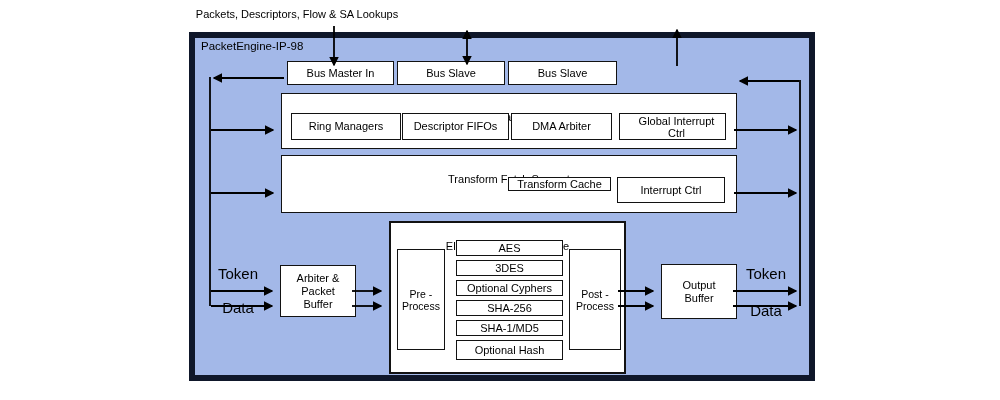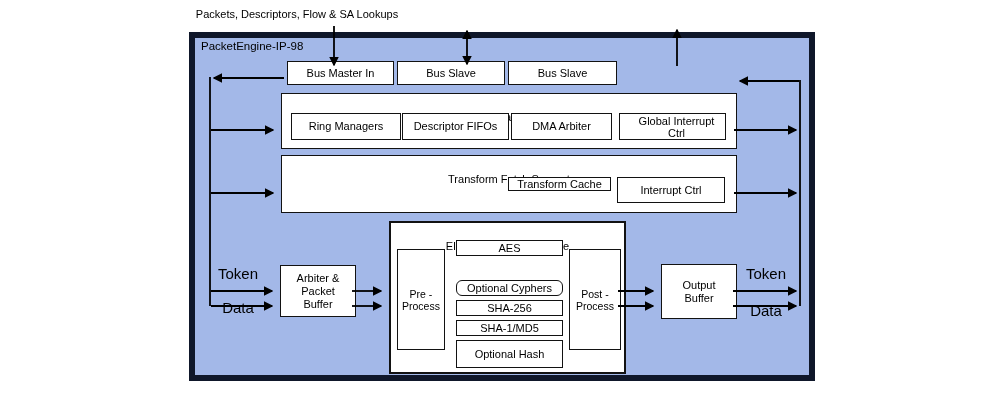--- a/index.html
+++ b/index.html
@@ -53,24 +53,25 @@
       <div class="section-title">Transform Fetch Support</div>
       <div class="wbox" style="left:226px; top:21px; width:103px; height:14px;">Transform Cache</div>
       <div class="wbox" style="left:335px; top:21px; width:108px; height:26px;">Interrupt Ctrl</div>
     </div>
 
     <div class="wbox section" style="left:194px; top:183px; width:237px; height:153px; border-width:2px;">
       <div class="section-title">EIP-96 Transform Engine</div>
       <div class="wbox smalltext" style="left:6px; top:26px; width:48px; height:101px;">Pre -
 Process</div>
       <div class="wbox" style="left:65px; top:17px; width:107px; height:16px;">AES</div>
-      <div class="wbox" style="left:65px; top:57px; width:107px; height:16px;border-radius:6px;">Optional Cyphers</div>
+      <div class="wbox" style="left:65px; top:37px; width:107px; height:16px;">3DES</div>
+      <div class="wbox" style="left:65px; top:57px; width:107px; height:16px;">Optional Cyphers</div>
       <div class="wbox" style="left:65px; top:77px; width:107px; height:16px;">SHA-256</div>
       <div class="wbox" style="left:65px; top:97px; width:107px; height:16px;">SHA-1/MD5</div>
-      <div class="wbox" style="left:65px; top:117px; width:107px; height:28px;">Optional Hash</div>
+      <div class="wbox" style="left:65px; top:117px; width:107px; height:20px;">Optional Hash</div>
       <div class="wbox smalltext" style="left:178px; top:26px; width:52px; height:101px;">Post -
 Process</div>
     </div>
 
     <div class="wbox" style="left:85px; top:227px; width:76px; height:52px;">Arbiter &amp;
 Packet
 Buffer</div>
 
     <div class="wbox" style="left:466px; top:226px; width:76px; height:55px;">Output
 Buffer</div>

